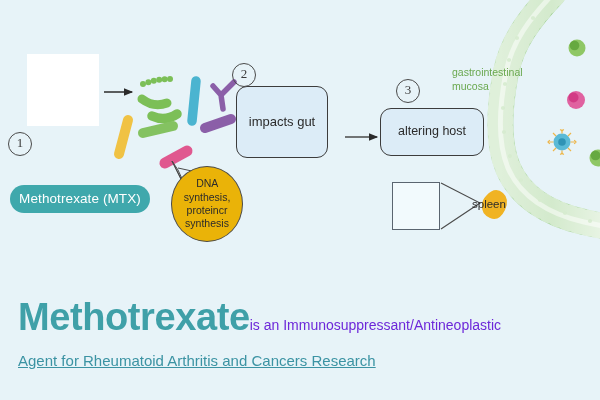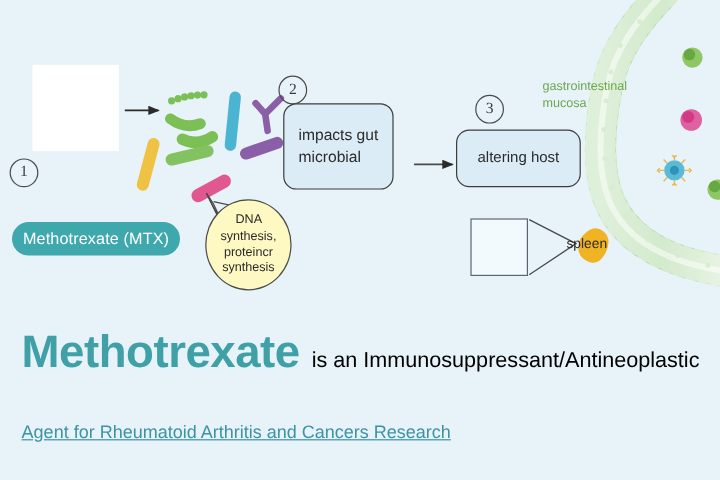--- a/index.html
+++ b/index.html
@@ -88,21 +88,21 @@
     background: #ffffff;
   }
 
   
   #dna-callout {
     position: absolute;
     left: 171px; top: 166px;
     width: 72px; height: 76px;
     border: 1.2px solid #4a4a4a;
     border-radius: 50%;
-    background: #fef9c3;
+    background: #eab308;
     color: #2b2b2b;
     font-size: 10.5px;
     line-height: 1.28;
     text-align: center;
     display: flex;
     align-items: center;
     justify-content: center;
     box-sizing: border-box;
   }
 
@@ -130,37 +130,36 @@
     left: 392px; top: 182px;
     width: 48px; height: 48px;
     border: 1.3px solid #5a6570;
     background: #f2fafd;
     box-sizing: border-box;
   }
 
   
   #title-row {
     position: absolute;
-    left: 18px; top: 273px;
+    left: 18px; top: 296px;
     width: 576px;
     display: flex;
     align-items: baseline;
     text-align: right;
   }
   #title-main {
     color: #3fa0a8;
     font-size: 38px;
     font-weight: bold;
     letter-spacing: -0.4px;
     white-space: nowrap;
   }
   #title-tail {
-    color: #000000;
-    font-size: 18px;
-    margin-left: 10px;
+    color: #6d28d9;
+    font-size: 14px;
     white-space: nowrap;
   }
   #subtitle {
     position: absolute;
     left: 18px; top: 352px;
     color: #3b93a3;
     font-size: 15px;
     text-decoration: underline;
   }
 
@@ -335,21 +334,20 @@
 
   <div class="step-num" style="left:8px; top:132px;">1</div>
   <div class="step-num" style="left:232px; top:63px;">2</div>
   <div class="step-num" style="left:396px; top:79px;">3</div>
 
   <div id="mtx-label">Methotrexate (MTX)</div>
 
   <div class="proc-box" id="box-step2">
     <div>
       <span>impacts gut</span>
-      <span>microbial</span>
     </div>
   </div>
 
   <div class="proc-box" id="box-step3">
     <div>
       <span>altering host</span>
     </div>
   </div>
 
   <div id="dna-callout">

